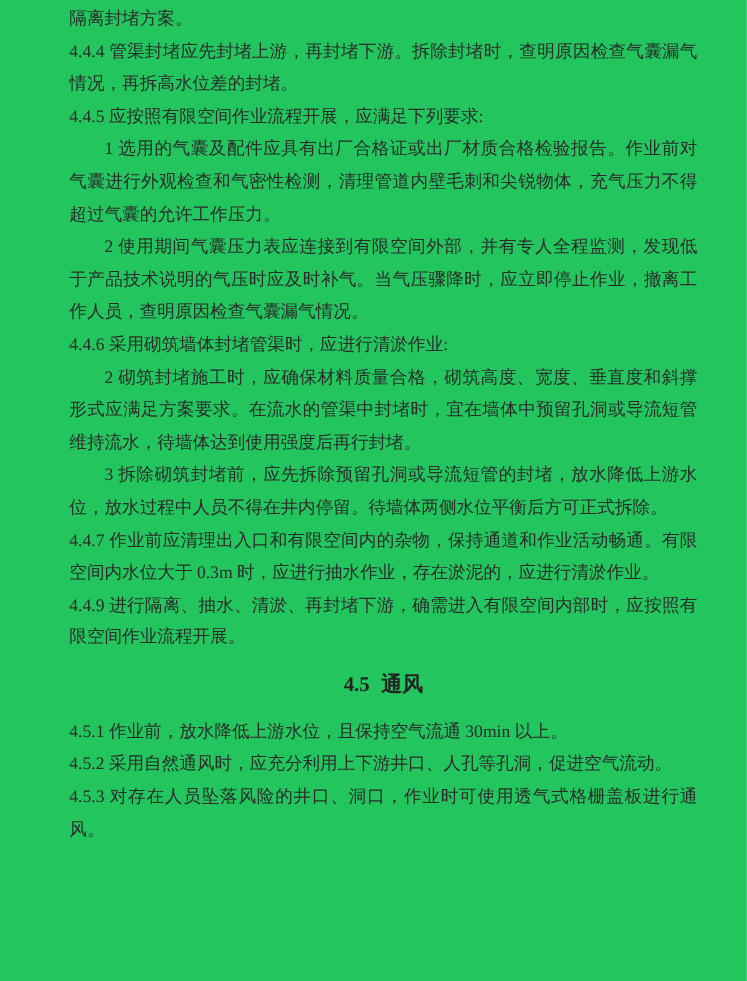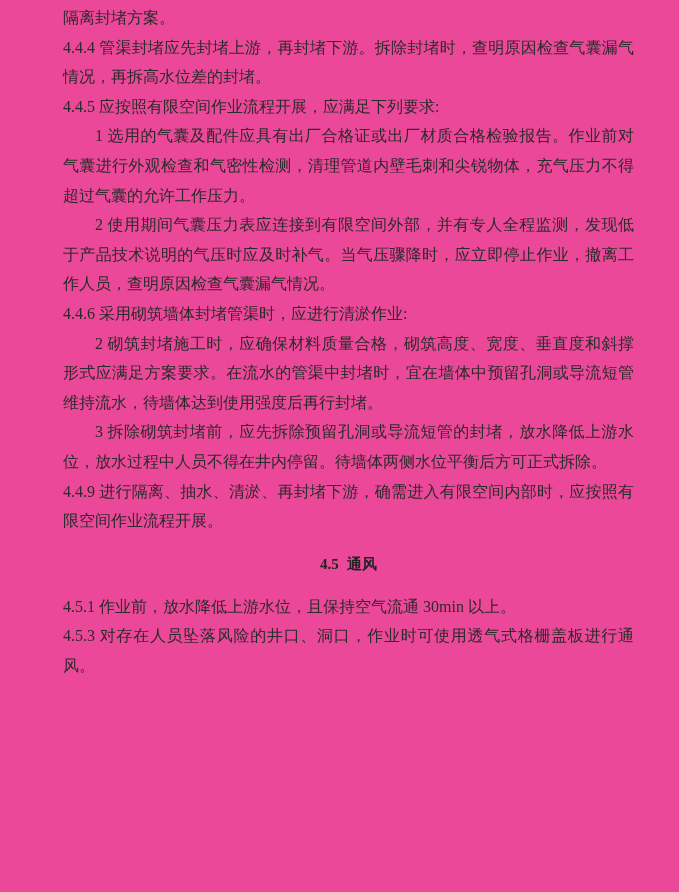--- a/index.html
+++ b/index.html
@@ -10,37 +10,37 @@
   body {
     width: 679px;
     height: 892px;
     overflow: hidden;
   }
   .page {
     box-sizing: border-box;
     width: 679px;
     height: 892px;
     padding: 3px 45px 0 63px;
-    background: #ec4899;
+    background: #22c55e;
     font-family: "Liberation Serif", "DejaVu Serif", serif;
     font-size: 16px;
     line-height: 29.6px;
     color: #2b2b2b;
     text-align: justify;
   }
   .para {
     margin: 0;
     word-break: break-all;
   }
   .para.indent {
     text-indent: 2em;
   }
   .heading {
     margin: 13px 0 13px 0;
-    font-size: 15px;
+    font-size: 19px;
     line-height: 30px;
     font-weight: bold;
     text-align: center;
     color: #222222;
   }
   .heading-num {
     margin-right: 0.55em;
   }
 </style>
 </head>
@@ -48,17 +48,19 @@
 
 <main class="page">
     <p class="para">隔离封堵方案。</p>
     <p class="para">4.4.4 管渠封堵应先封堵上游，再封堵下游。拆除封堵时，查明原因检查气囊漏气情况，再拆高水位差的封堵。</p>
     <p class="para">4.4.5 应按照有限空间作业流程开展，应满足下列要求:</p>
     <p class="para indent">1 选用的气囊及配件应具有出厂合格证或出厂材质合格检验报告。作业前对气囊进行外观检查和气密性检测，清理管道内壁毛刺和尖锐物体，充气压力不得超过气囊的允许工作压力。</p>
     <p class="para indent">2 使用期间气囊压力表应连接到有限空间外部，并有专人全程监测，发现低于产品技术说明的气压时应及时补气。当气压骤降时，应立即停止作业，撤离工作人员，查明原因检查气囊漏气情况。</p>
     <p class="para">4.4.6 采用砌筑墙体封堵管渠时，应进行清淤作业:</p>
     <p class="para indent">2 砌筑封堵施工时，应确保材料质量合格，砌筑高度、宽度、垂直度和斜撑形式应满足方案要求。在流水的管渠中封堵时，宜在墙体中预留孔洞或导流短管维持流水，待墙体达到使用强度后再行封堵。</p>
     <p class="para indent">3 拆除砌筑封堵前，应先拆除预留孔洞或导流短管的封堵，放水降低上游水位，放水过程中人员不得在井内停留。待墙体两侧水位平衡后方可正式拆除。</p>
+    <p class="para">4.4.7 作业前应清理出入口和有限空间内的杂物，保持通道和作业活动畅通。有限空间内水位大于 0.3m 时，应进行抽水作业，存在淤泥的，应进行清淤作业。</p>
     <p class="para">4.4.9 进行隔离、抽水、清淤、再封堵下游，确需进入有限空间内部时，应按照有限空间作业流程开展。</p>
     <h2 class="heading"><span class="heading-num">4.5</span><span class="heading-title">通风</span></h2>
     <p class="para">4.5.1 作业前，放水降低上游水位，且保持空气流通 30min 以上。</p>
+    <p class="para">4.5.2 采用自然通风时，应充分利用上下游井口、人孔等孔洞，促进空气流动。</p>
     <p class="para">4.5.3 对存在人员坠落风险的井口、洞口，作业时可使用透气式格栅盖板进行通风。</p>
   </main>
 
 </body></html>

